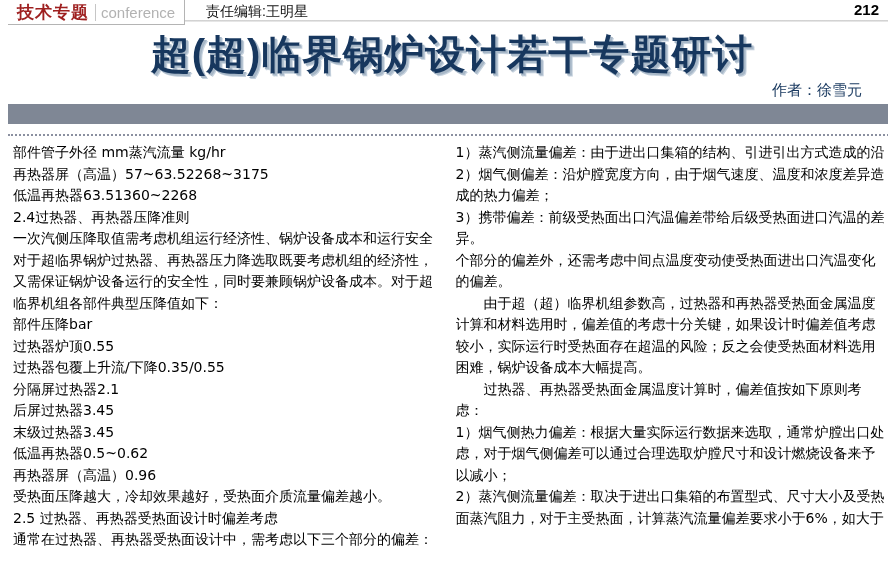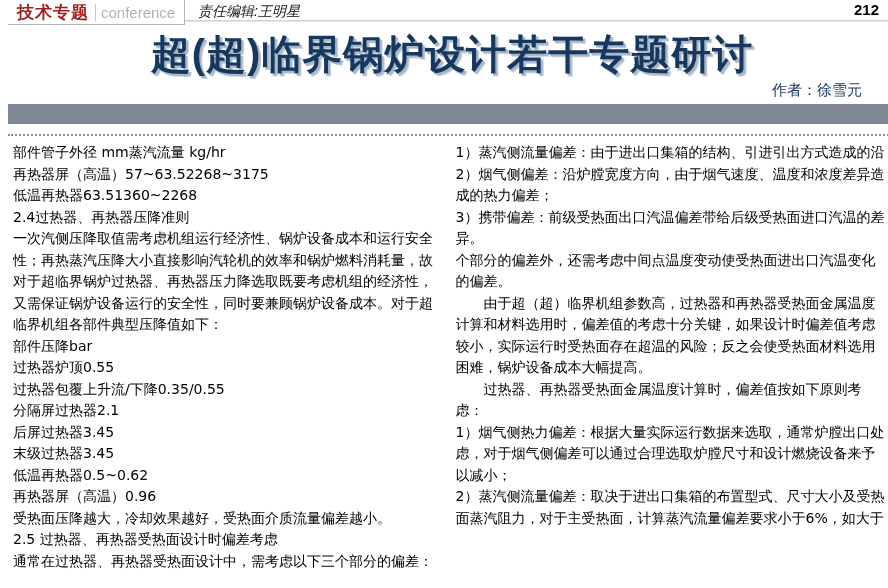--- a/index.html
+++ b/index.html
@@ -14,21 +14,21 @@
     background:linear-gradient(#c9c9c9,#efefef); }
   .logo-box {
     position:absolute; left:0; top:0; width:177px; height:25px; background:#fff;
     border-right:1px solid #b4b4b4; border-bottom:1px solid #b4b4b4;
     display:flex; align-items:center;
   }
   .logo-cn { color:#9e1f1f; font-weight:bold; font-size:17px; margin-left:9px;
     letter-spacing:1px; }
   .logo-divider { width:1px; height:17px; background:#c6c6c6; margin:0 5px 0 6px; }
   .logo-en { color:#b2b2b2; font-size:15px;text-align:right; }
-  .editor { position:absolute; left:190px; top:3px; font-size:14px; color:#111;font-style:italic; }
+  .editor { position:absolute; left:198px; top:3px; font-size:14px; color:#111; }
   .pageno { position:absolute; right:17px; top:1px; font-size:15px; font-weight:bold; }
   
   .title-area { text-align:center; }
   .title {
     margin-top:5px; font-size:40px; line-height:46px; font-weight:bold;
     color:#17375e; letter-spacing:1px;
     text-shadow:2px 2px 0 #a7b7c7, 3px 3px 0 #c6d2de;
     font-family:"Liberation Sans", sans-serif;
   }
   .author { text-align:right; padding-right:34px; margin-top:4px;
@@ -70,21 +70,20 @@
   <div class="gray-bar"></div>
   <div class="dotted-line"></div>
 
   <main class="content">
     <div class="column left">
         <div class="line">部件管子外径 mm蒸汽流量 kg/hr</div>
         <div class="line">再热器屏（高温）57~63.52268~3175</div>
         <div class="line">低温再热器63.51360~2268</div>
         <div class="line">2.4过热器、再热器压降准则</div>
         <div class="line">一次汽侧压降取值需考虑机组运行经济性、锅炉设备成本和运行安全</div>
-        <div class="line">性；再热蒸汽压降大小直接影响汽轮机的效率和锅炉燃料消耗量，故</div>
         <div class="line">对于超临界锅炉过热器、再热器压力降选取既要考虑机组的经济性，</div>
         <div class="line">又需保证锅炉设备运行的安全性，同时要兼顾锅炉设备成本。对于超</div>
         <div class="line">临界机组各部件典型压降值如下：</div>
         <div class="line">部件压降bar</div>
         <div class="line">过热器炉顶0.55</div>
         <div class="line">过热器包覆上升流/下降0.35/0.55</div>
         <div class="line">分隔屏过热器2.1</div>
         <div class="line">后屏过热器3.45</div>
         <div class="line">末级过热器3.45</div>
         <div class="line">低温再热器0.5~0.62</div>

